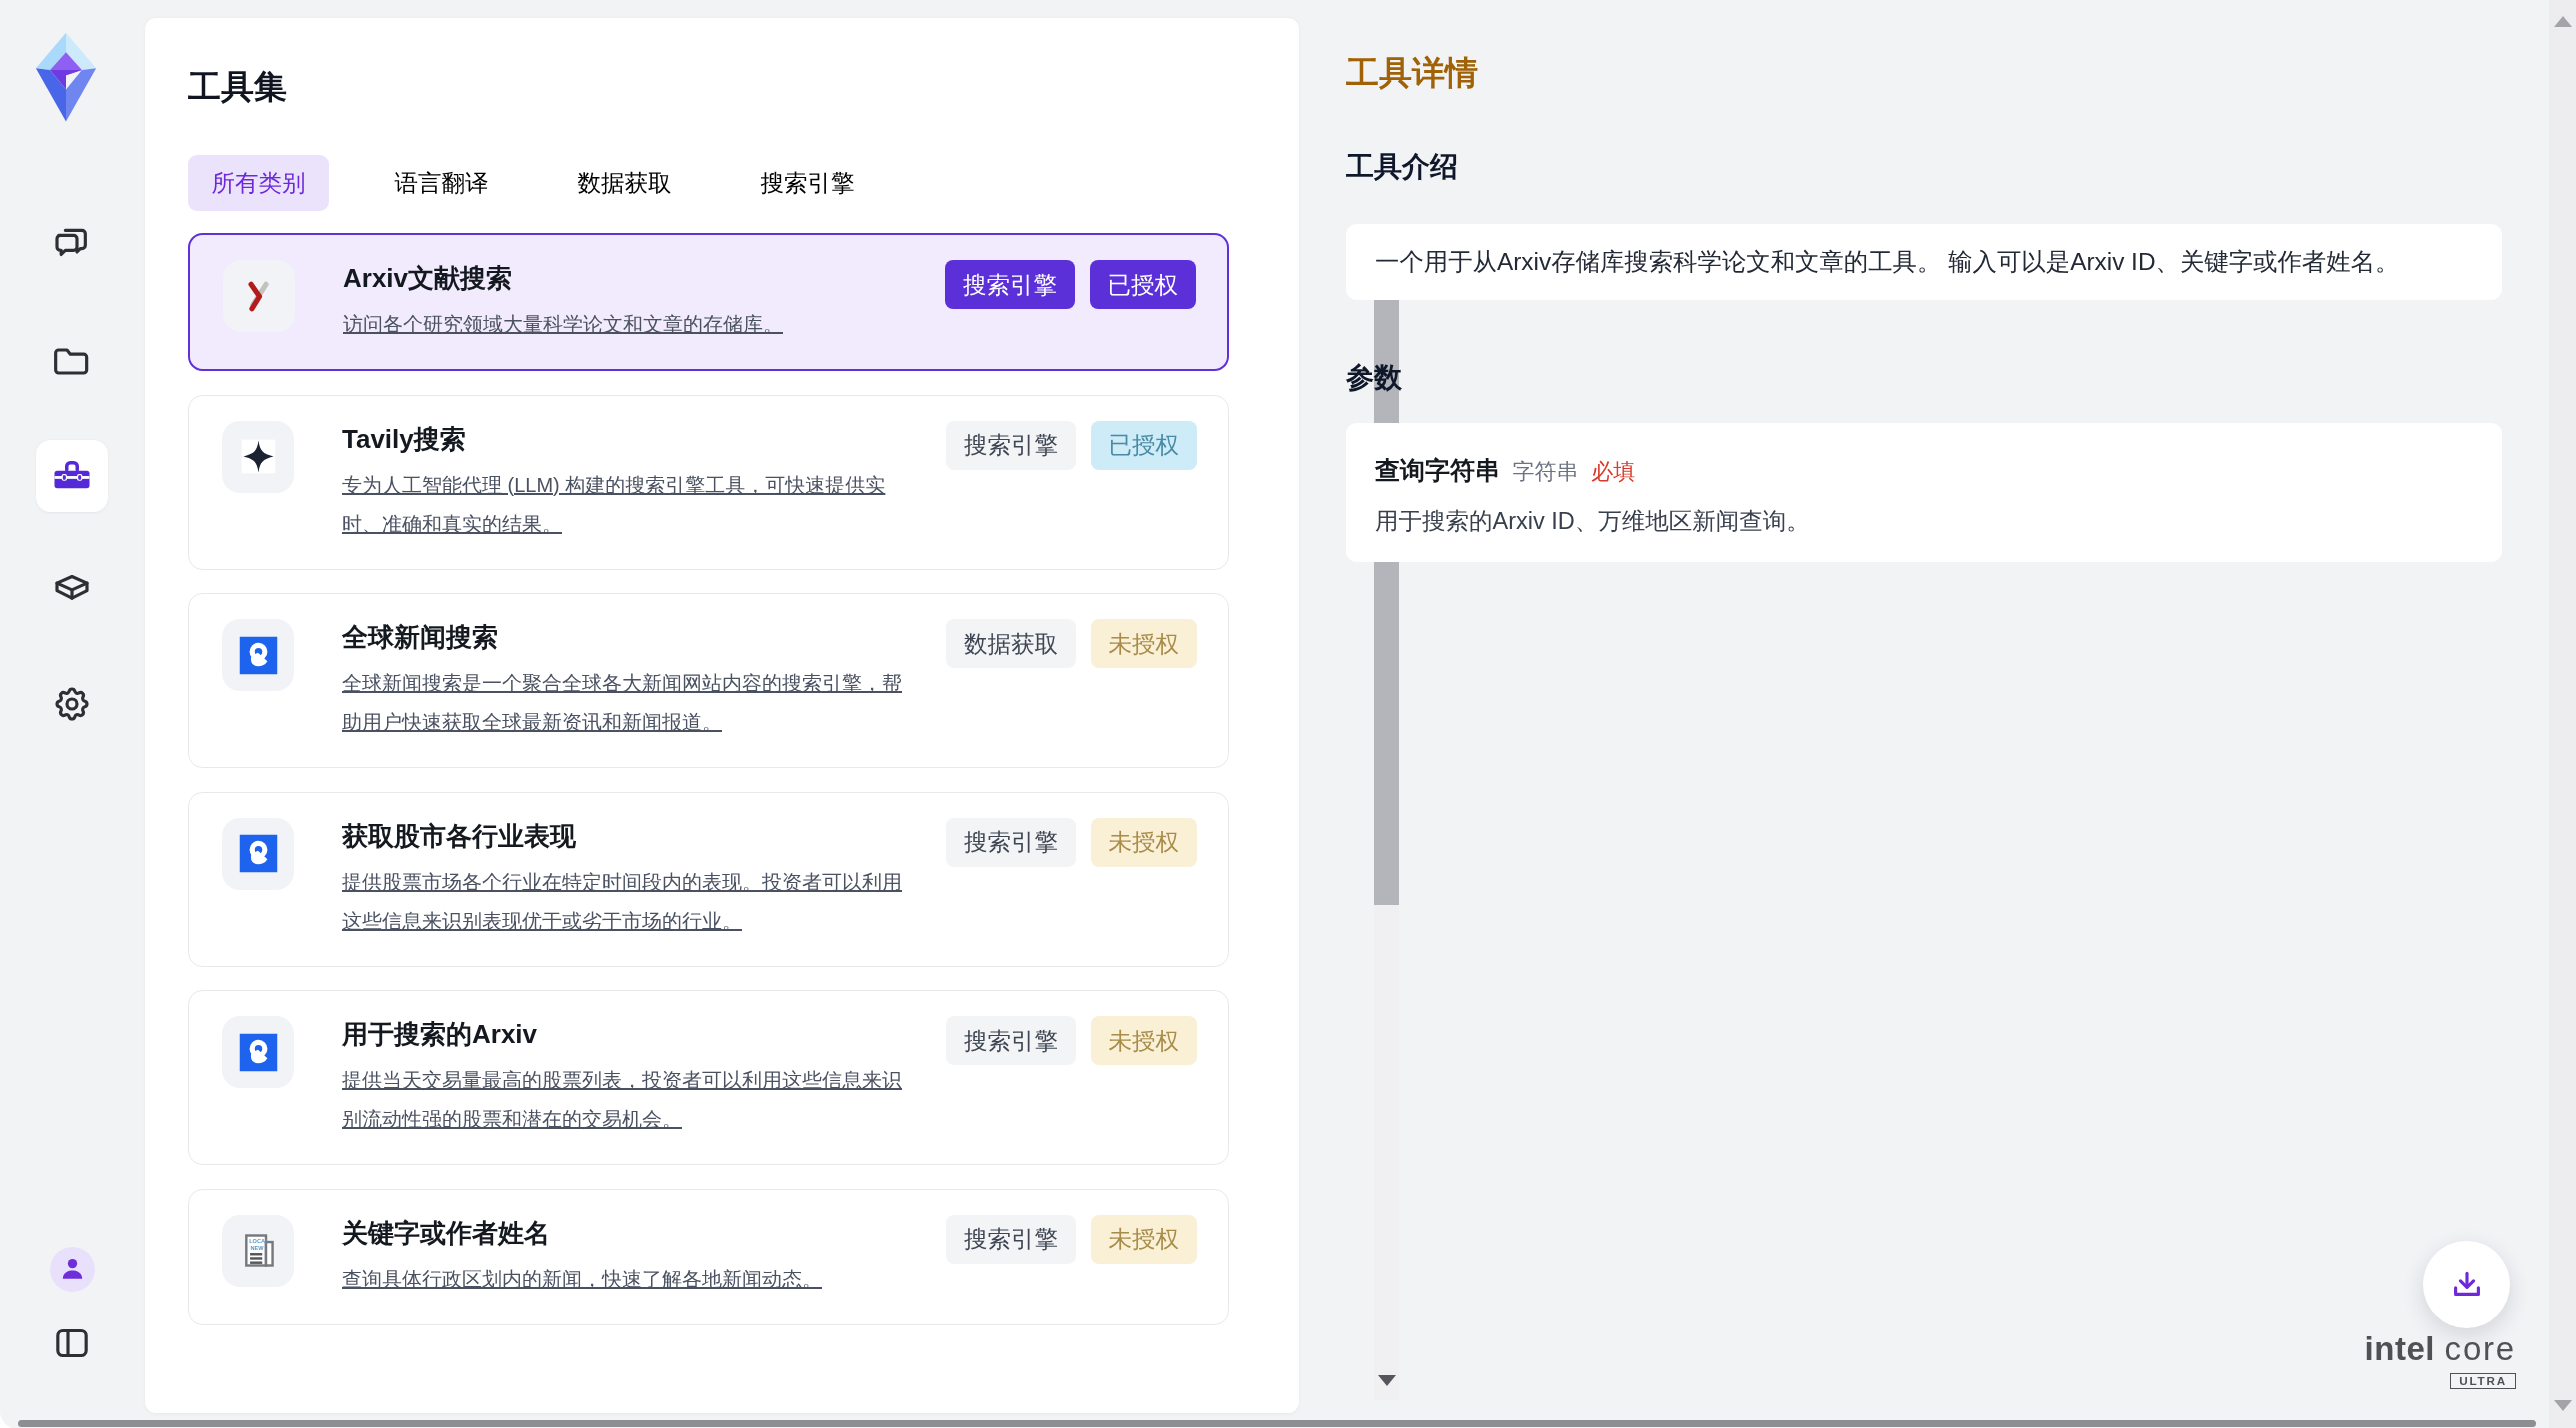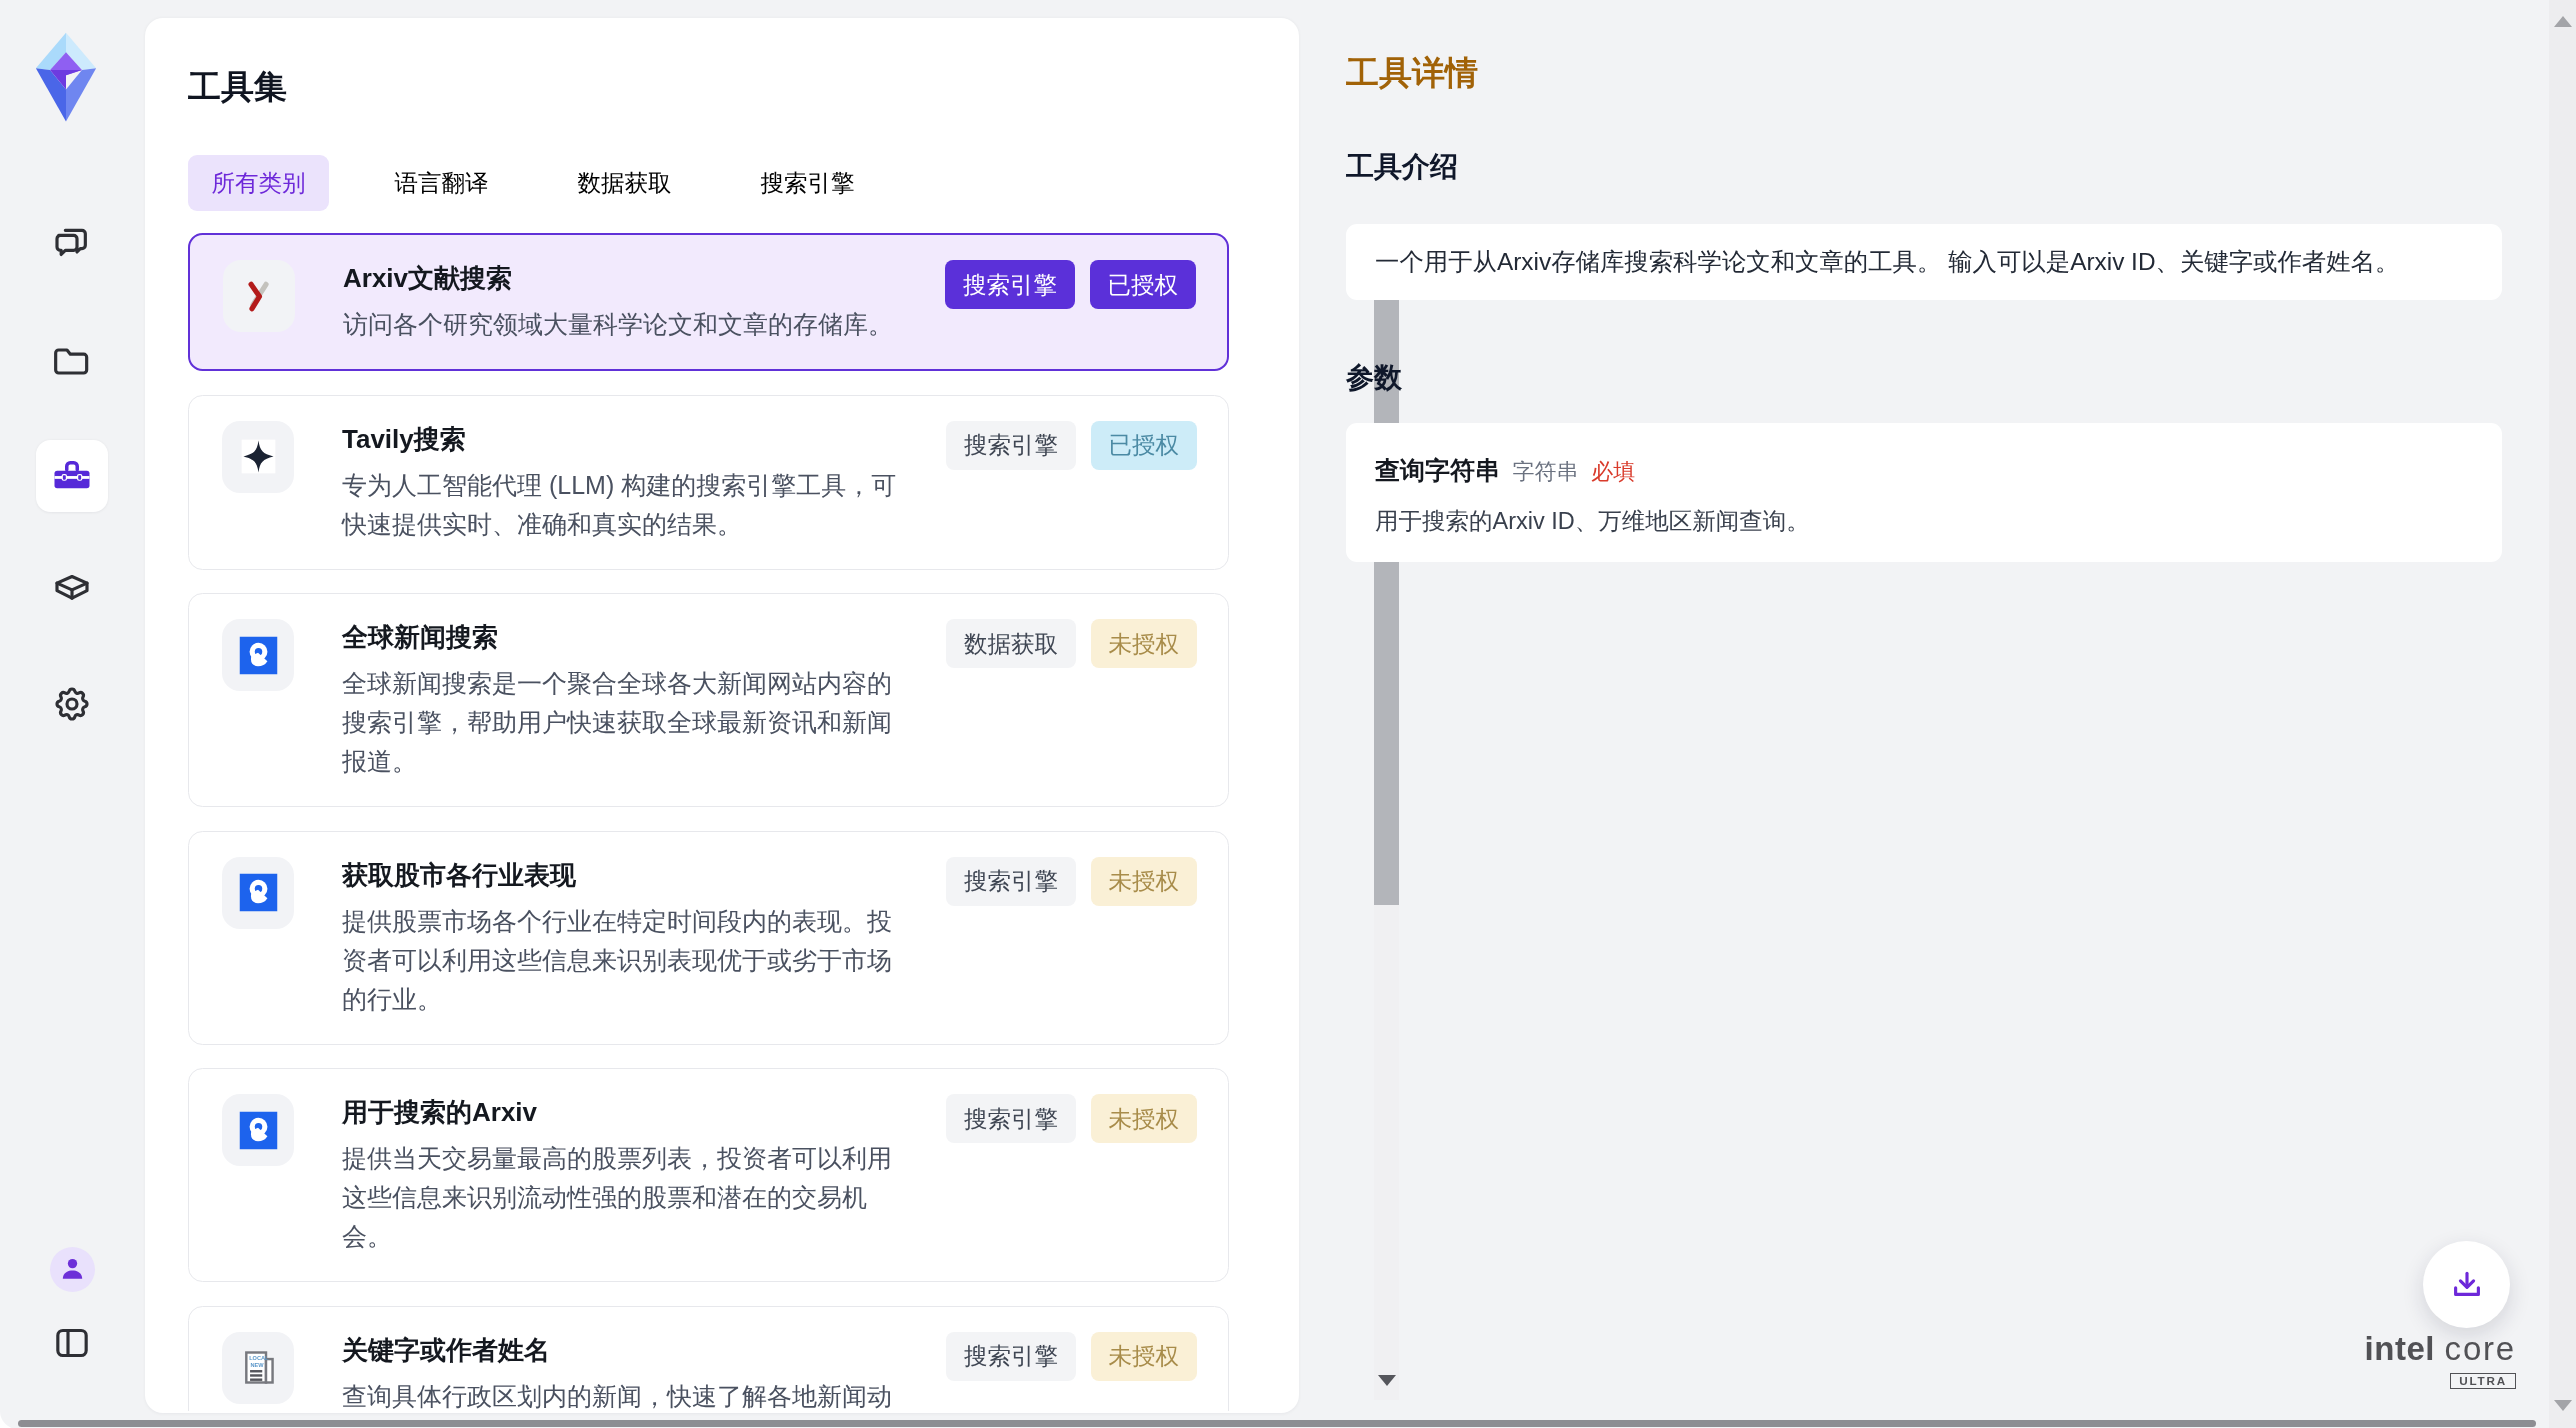--- a/index.html
+++ b/index.html
@@ -13,33 +13,33 @@
   .side-ic{position:absolute;left:52px;width:40px;height:40px;display:flex;align-items:center;justify-content:center;cursor:pointer;}
   .side-ic svg{width:40px;height:40px;stroke:#2e2f34;stroke-width:1.9;fill:none;stroke-linecap:round;stroke-linejoin:round;}
   .ic-chat{top:223px}.ic-folder{top:341px}.ic-cube{top:570px}.ic-gear{top:685px}
   .toolbox-wrap{position:absolute;left:36px;top:440px;width:72px;height:72px;background:#ffffff;border-radius:14.5px;display:flex;align-items:center;justify-content:center;box-shadow:0 0.9px 2.7px rgba(20,20,40,.06);}
   .toolbox-wrap svg{width:42px;height:42px;}
   .avatar{position:absolute;left:50px;top:1247px;width:45px;height:45px;border-radius:50%;background:#e9e1fc;display:flex;align-items:center;justify-content:center;overflow:hidden;}
   .avatar svg{width:31px;height:31px;fill:#6d30d8;}
   .ic-toggle{top:1324px;}
 
   
-  .panel{position:absolute;left:145px;top:18px;width:1154px;height:1395px;background:#ffffff;border-radius:18px;box-shadow:0 0.9px 3.6px rgba(20,20,40,.05);padding-left:39px;}
+  .panel{position:absolute;left:145px;top:18px;width:1154px;height:1395px;background:#ffffff;border-radius:11px;box-shadow:0 0.9px 3.6px rgba(20,20,40,.05);padding-left:39px;}
   .panel-title{position:absolute;left:43px;top:47px;font-size:33px;font-weight:700;color:#101521;}
   .tabs{position:absolute;left:43px;top:139px;height:52px;display:flex;align-items:center;gap:42px;}
   .tab{font-size:23.5px;color:#000000;padding:11.7px 23.5px;border-radius:9px;cursor:pointer;white-space:nowrap;}
   .tab.active{background:#ebe3fc;color:#6d28d9;}
 
   .cards{position:absolute;left:43px;top:215px;width:1041px;height:1178px;overflow:hidden;display:flex;flex-direction:column;gap:23.5px;}
   .card{position:relative;flex-shrink:0;background:#ffffff;border:1.8px solid #e7e8ec;border-radius:14.5px;padding:25px 33px;display:flex;gap:48px;cursor:pointer;}
   .card.selected{border:2.7px solid #6131d8;background:#f2eafd;}
   .tile{width:72px;height:72px;border-radius:18px;background:#f2f3f6;display:flex;align-items:center;justify-content:center;flex-shrink:0;}
   .tile svg{width:45px;height:45px;}
   .tool-title{font-size:26px;font-weight:700;color:#14181f;line-height:36px;margin-bottom:9px;}
-  .tool-desc{font-size:25px;color:#4a5160;line-height:39px;width:566px;}
+  .tool-desc{font-size:20px;color:#4a5160;line-height:39px;width:566px;text-decoration:underline;}
   .badges{position:absolute;top:25px;right:31px;display:flex;gap:14.5px;}
   .badge{height:49px;display:flex;align-items:center;padding:0 18px;border-radius:8.1px;font-size:23.5px;white-space:nowrap;}
   .b-purple{background:#5b30d9;color:#ffffff;}
   .b-gray{background:#f3f4f6;color:#3f4653;}
   .b-cyan{background:#cdecf8;color:#4b8aa4;}
   .b-amber{background:#faf0d6;color:#a88c4a;}
 
   
   .list-scroll{position:absolute;left:1229px;top:233px;width:25px;height:1149px;background:#f0f0f2;}
   .list-thumb{position:absolute;left:0;top:29px;width:25px;height:625px;background:#b3b5ba;}

